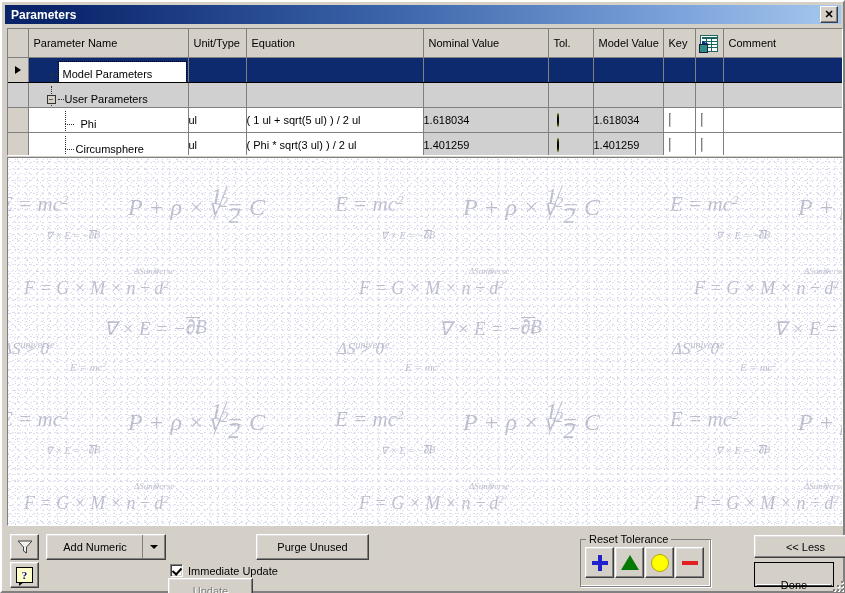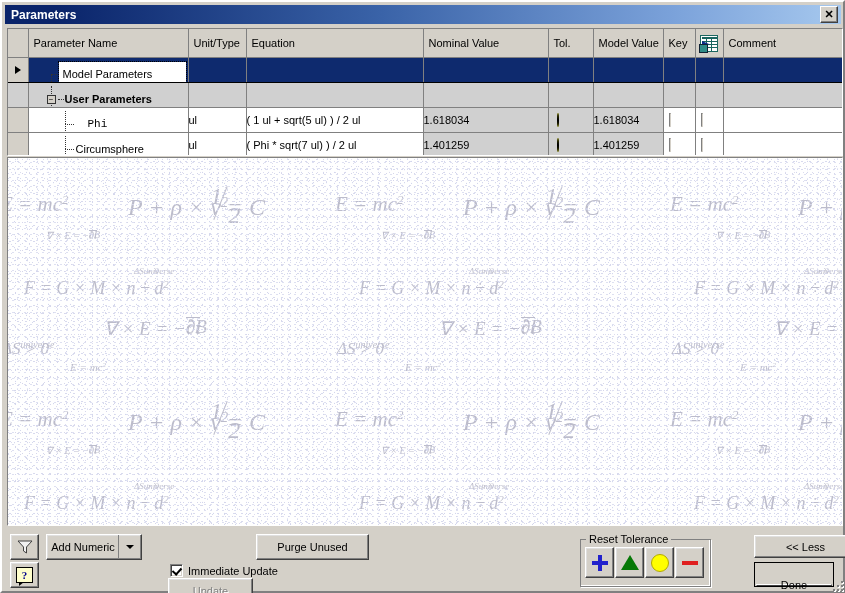--- a/index.html
+++ b/index.html
@@ -331,21 +331,21 @@
         </tr>
 
         <tr class="grouprow2">
           <td class="rowsel"></td>
           <td class="ro" style="position:relative;">
             <div class="namecell">
               <span class="tline" style="left:22px;top:-1px;height:8px;"></span>
               <span class="expander" style="left:18px;top:8px;">−</span>
               <span class="thoriz" style="left:29px;top:12px;width:6px;"></span>
               <span class="tline" style="left:22px;top:18px;height:7px;"></span>
-              <span class="nametext" style="left:36px;font-weight:bold;">User Parameters</span>
+              <span class="nametext" style="left:36px;">User Parameters</span>
             </div>
           </td>
           <td class="ro">
               <span class="cpad"></span>
             </td>
           <td class="ro">
               <span class="cpad"></span>
             </td>
           <td class="ro">
               <span class="cpad"></span>
@@ -361,21 +361,21 @@
             </td>
         </tr>
 
         <tr>
           <td class="rowsel"></td>
           <td style="position:relative;">
             <div class="namecell">
               <span class="tline" style="left:36px;top:-1px;height:13px;"></span>
               <span class="thoriz" style="left:36px;top:12px;width:9px;"></span>
               <span class="tline" style="left:36px;top:12px;height:13px;"></span>
-              <span class="nametext" style="left:59px;font-family:Liberation Mono, monospace;">Phi</span>
+              <span class="nametext" style="left:52px;">Phi</span>
             </div>
           </td>
           <td>
               <span class="cpad">ul</span>
             </td>
           <td>
               <span class="cpad">( 1 ul + sqrt(5 ul) ) / 2 ul</span>
             </td>
           <td class="ro">
               <span class="cpad">1.618034</span>
@@ -398,21 +398,21 @@
               <span class="tline" style="left:36px;top:-1px;height:13px;"></span>
               <span class="thoriz" style="left:36px;top:12px;width:9px;"></span>
               <span class="tline" style="left:36px;top:12px;height:13px;"></span>
               <span class="nametext" style="left:47px;">Circumsphere</span>
             </div>
           </td>
           <td>
               <span class="cpad">ul</span>
             </td>
           <td>
-              <span class="cpad">( Phi * sqrt(7 ul) ) / 2 ul</span>
+              <span class="cpad">( Phi * sqrt(3 ul) ) / 2 ul</span>
             </td>
           <td class="ro">
               <span class="cpad">1.401259</span>
             </td>
           <td class="ro"><span class="tolicon"></span></td>
           <td class="ro">
               <span class="cpad">1.401259</span>
             </td>
           <td><span class="chk"></span></td>
           <td><span class="chk"></span></td>
@@ -532,21 +532,21 @@
         <svg width="16" height="14" viewBox="0 0 16 14">
             <polygon points="1,1 15,1 9.5,7 9.5,13 6.5,11 6.5,7" fill="#f0f0f0" stroke="#404040" stroke-width="1"></polygon>
           </svg>
       </span>
     </div>
 
     <div class="btn" style="left:8px;top:32px;width:29px;height:26px;">
       <span class="helpicon">?</span>
     </div>
 
-    <div class="btn" style="left:44px;top:4px;width:96px;height:26px;padding-right:22px;">
+    <div class="btn" style="left:44px;top:4px;width:120px;height:26px;padding-right:22px;">
       <span>Add Numeric</span>
       <span class="split-arrow">
         <span class="caret"></span>
       </span>
     </div>
 
     <div class="btn disabled" style="left:166px;top:4px;width:85px;height:26px;">
       <span>Update</span>
     </div>
 

